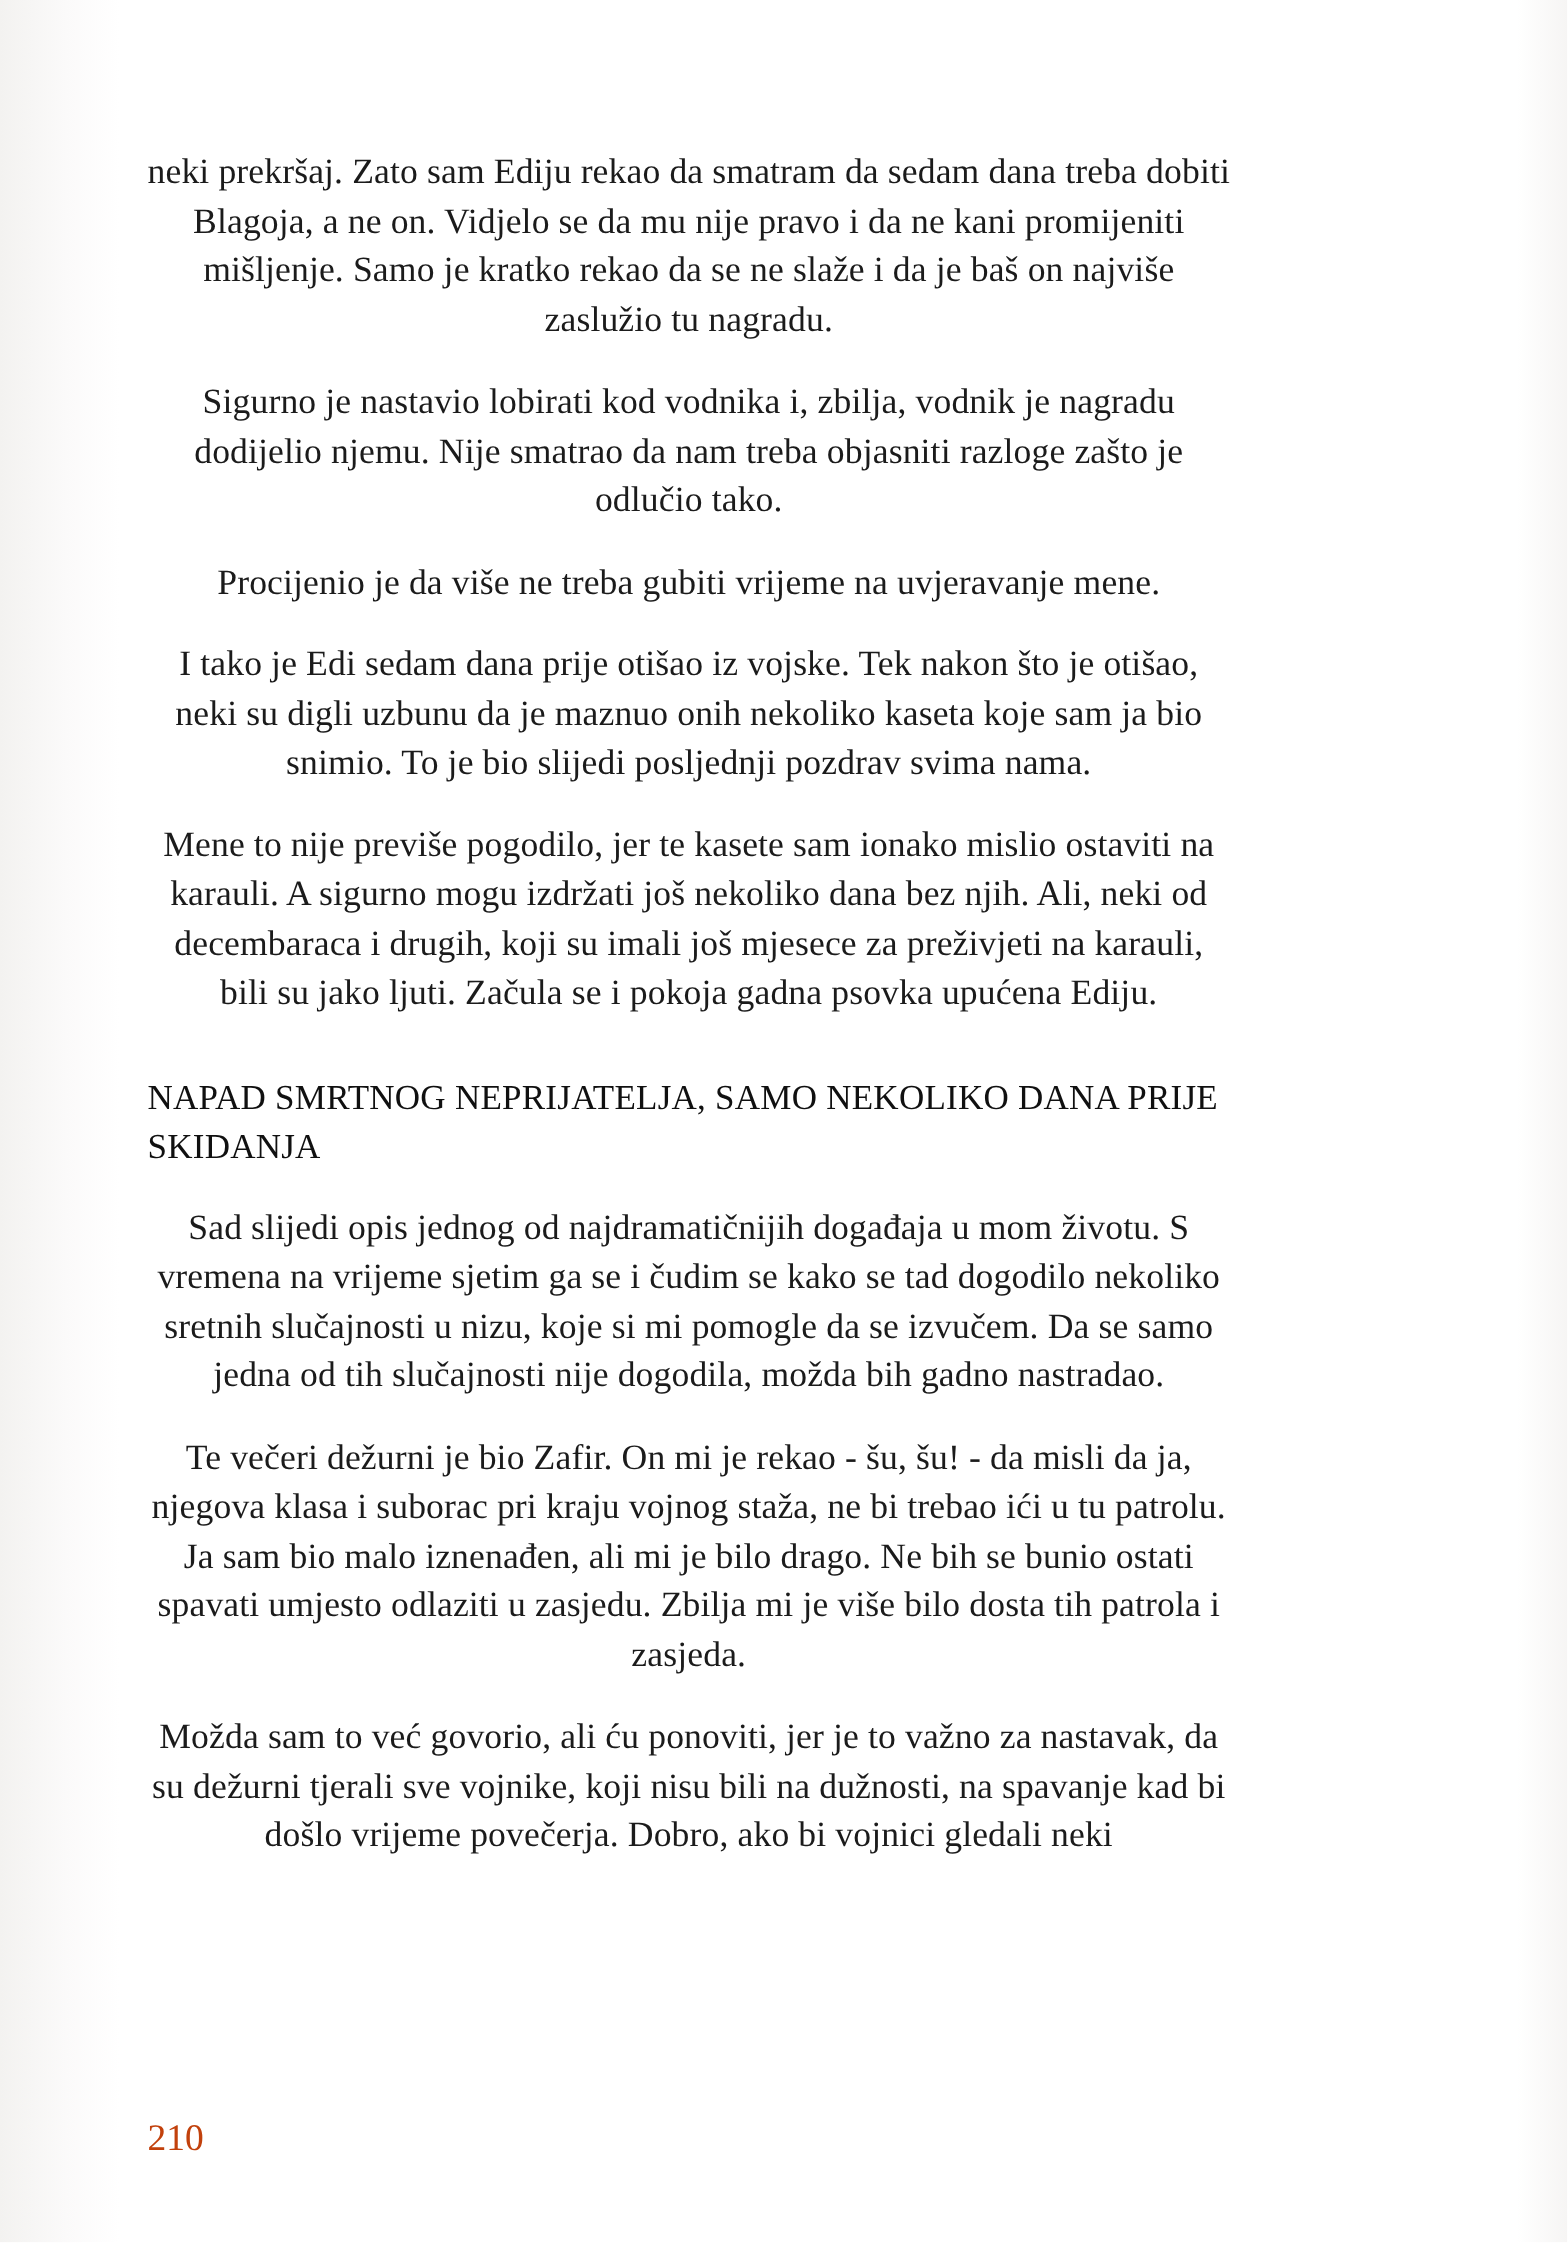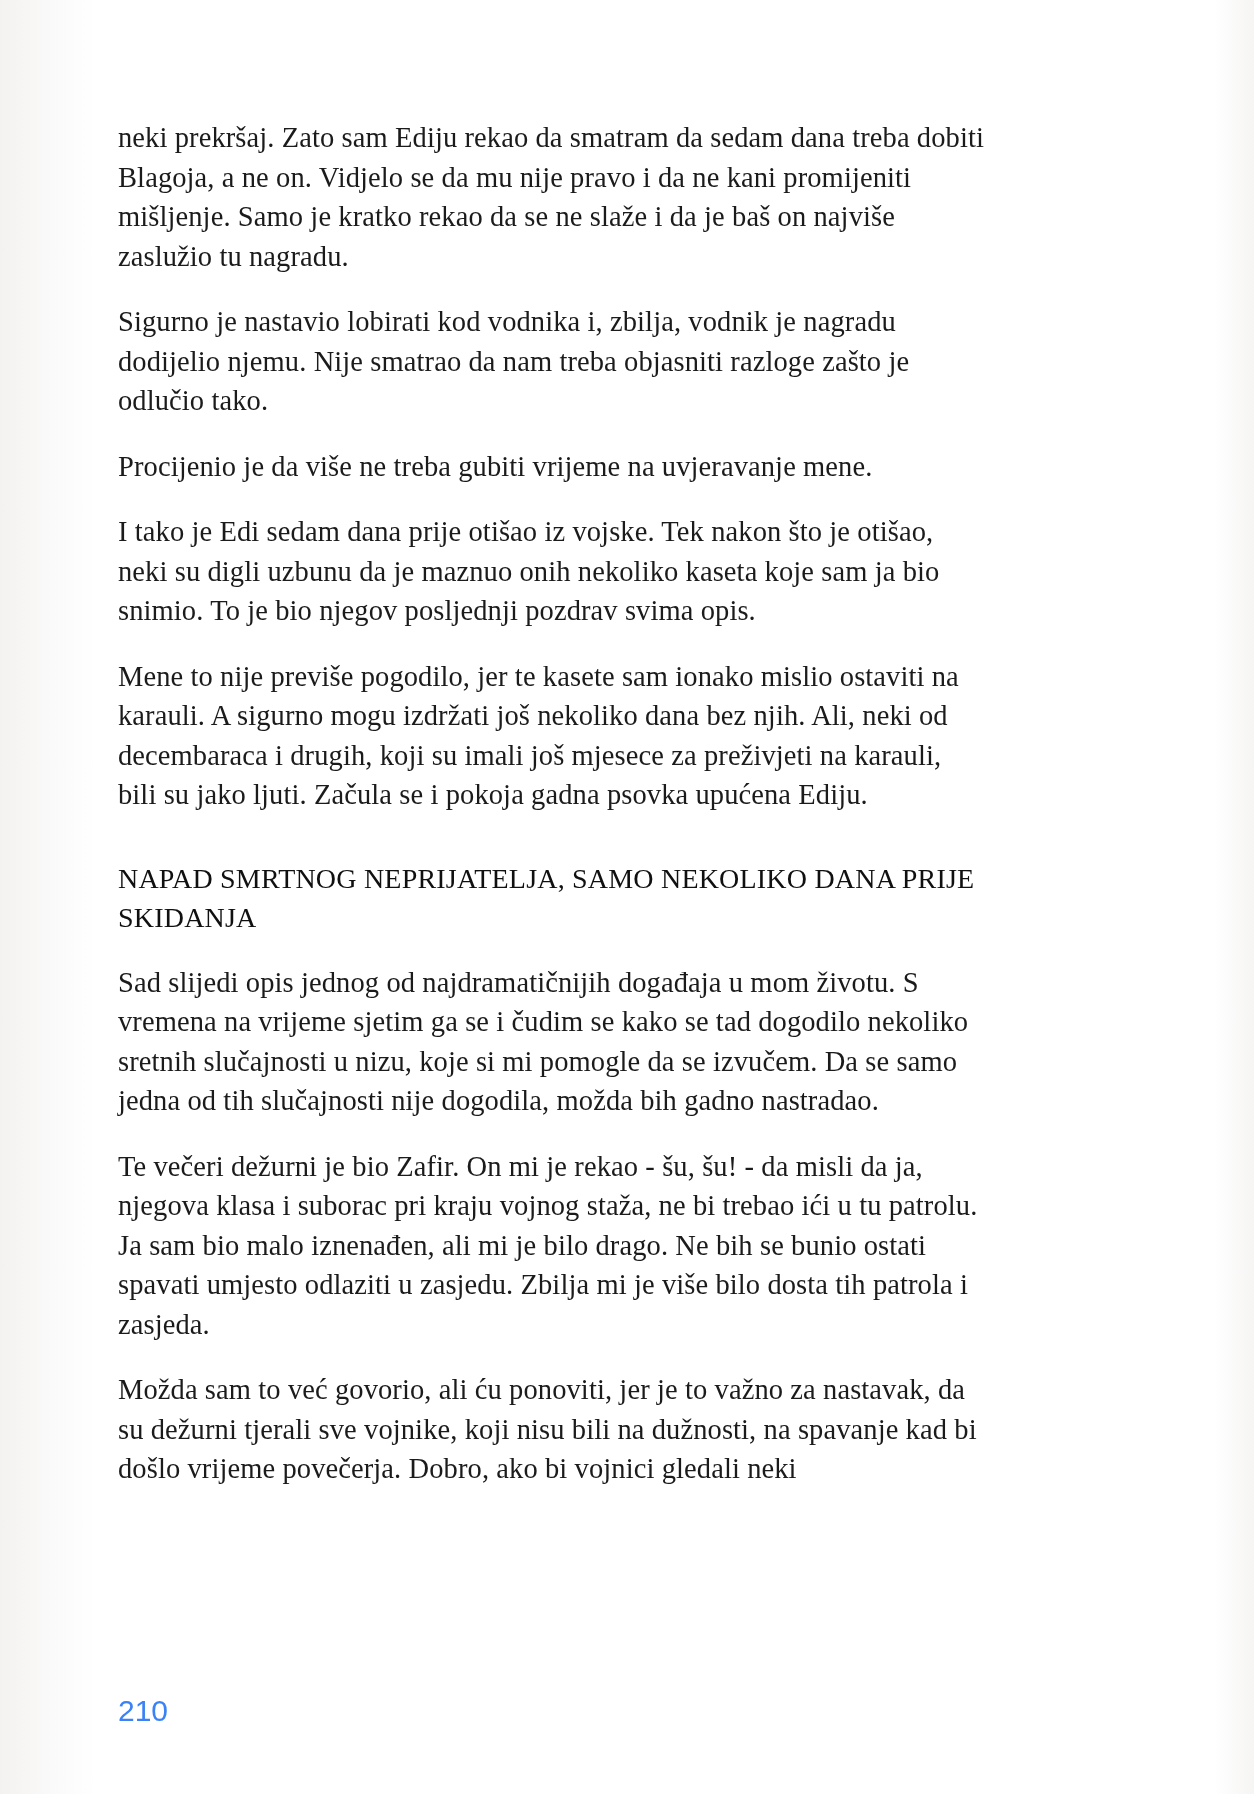--- a/index.html
+++ b/index.html
@@ -45,21 +45,21 @@
     top: 118px;
     width: 866px;
   }
 
   .body-text {
     font-family: "Liberation Serif", "DejaVu Serif", serif;
     font-size: 28.5px;
     line-height: 39.5px;
     color: #1b1b1b;
     margin: 0 0 26px 0;
-    text-align: left;
+    text-align: center;
     letter-spacing: 0.1px;
     -webkit-font-smoothing: antialiased;
   }
 
   .body-text:last-of-type {
     margin-bottom: 4px;
   }
 
   .section-heading {
     font-family: "Liberation Serif", "DejaVu Serif", serif;
@@ -68,43 +68,43 @@
     font-weight: normal;
     color: #101010;
     margin: 44px 0 26px 0;
     letter-spacing: 0.2px;
   }
 
   .folio {
     position: absolute;
     left: 118px;
     top: 1694px;
-    font-family: Liberation Sans, sans-serif;
+    font-family: Liberation Serif, serif;
     font-size: 30px;
     line-height: 34px;
-    color: #3b82f6;
+    color: #c2410c;
   }
 </style>
 </head>
 <body>
 
 <div class="page">
 
   <div class="scan-edge-left"></div>
   <div class="scan-edge-right"></div>
 
   <div class="content">
 
     <p class="body-text">neki prekršaj. Zato sam Ediju rekao da smatram da sedam dana treba dobiti Blagoja, a ne on. Vidjelo se da mu nije pravo i da ne kani promijeniti mišljenje. Samo je kratko rekao da se ne slaže i da je baš on najviše zaslužio tu nagradu.</p>
 
     <p class="body-text">Sigurno je nastavio lobirati kod vodnika i, zbilja, vodnik je nagradu dodijelio njemu. Nije smatrao da nam treba objasniti razloge zašto je odlučio tako.</p>
 
     <p class="body-text">Procijenio je da više ne treba gubiti vrijeme na uvjeravanje mene.</p>
 
-    <p class="body-text">I tako je Edi sedam dana prije otišao iz vojske. Tek nakon što je otišao, neki su digli uzbunu da je maznuo onih nekoliko kaseta koje sam ja bio snimio. To je bio njegov posljednji pozdrav svima opis.</p>
+    <p class="body-text">I tako je Edi sedam dana prije otišao iz vojske. Tek nakon što je otišao, neki su digli uzbunu da je maznuo onih nekoliko kaseta koje sam ja bio snimio. To je bio slijedi posljednji pozdrav svima nama.</p>
 
     <p class="body-text">Mene to nije previše pogodilo, jer te kasete sam ionako mislio ostaviti na karauli. A sigurno mogu izdržati još nekoliko dana bez njih. Ali, neki od decembaraca i drugih, koji su imali još mjesece za preživjeti na karauli, bili su jako ljuti. Začula se i pokoja gadna psovka upućena Ediju.</p>
 
     <h2 class="section-heading">NAPAD SMRTNOG NEPRIJATELJA, SAMO NEKOLIKO DANA PRIJE SKIDANJA</h2>
 
     <p class="body-text">Sad slijedi opis jednog od najdramatičnijih događaja u mom životu. S vremena na vrijeme sjetim ga se i čudim se kako se tad dogodilo nekoliko sretnih slučajnosti u nizu, koje si mi pomogle da se izvučem. Da se samo jedna od tih slučajnosti nije dogodila, možda bih gadno nastradao.</p>
 
 
     <p class="body-text">Te večeri dežurni je bio Zafir. On mi je rekao - šu, šu! - da misli da ja, njegova klasa i suborac pri kraju vojnog staža, ne bi trebao ići u tu patrolu. Ja sam bio malo iznenađen, ali mi je bilo drago. Ne bih se bunio ostati spavati umjesto odlaziti u zasjedu. Zbilja mi je više bilo dosta tih patrola i zasjeda.</p>
 

